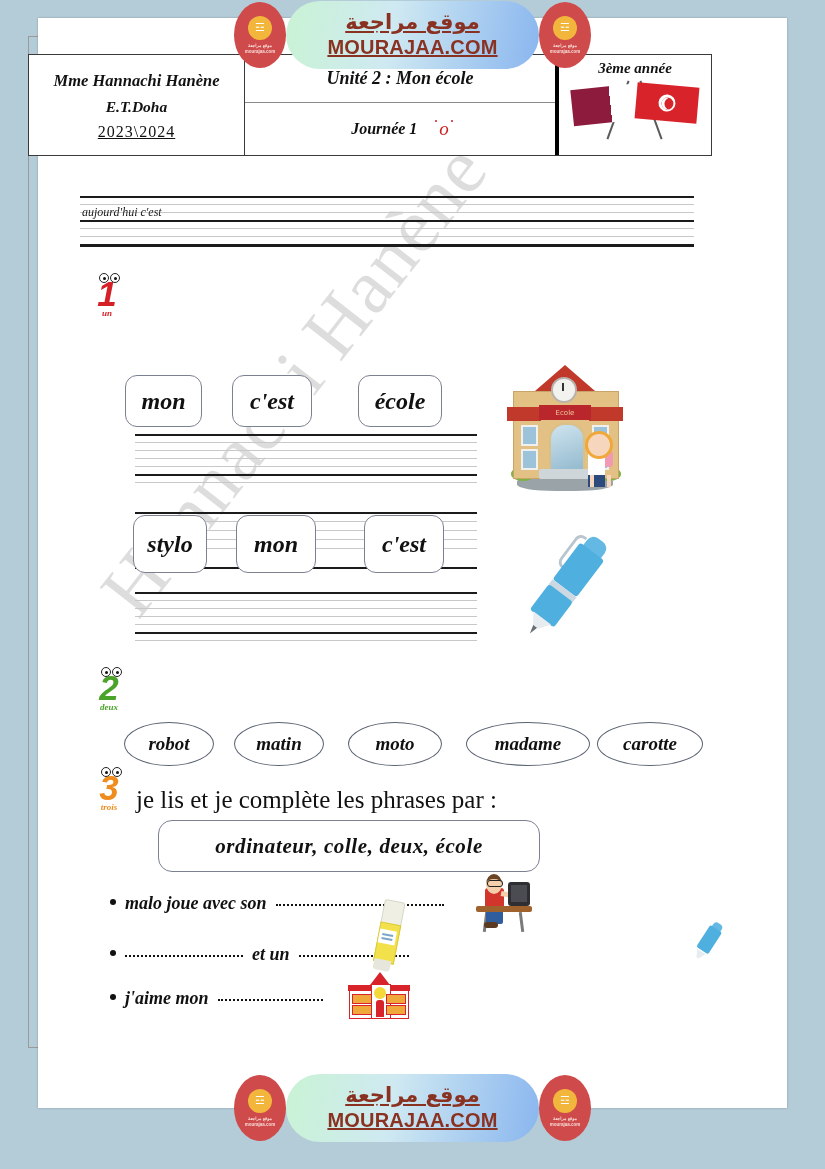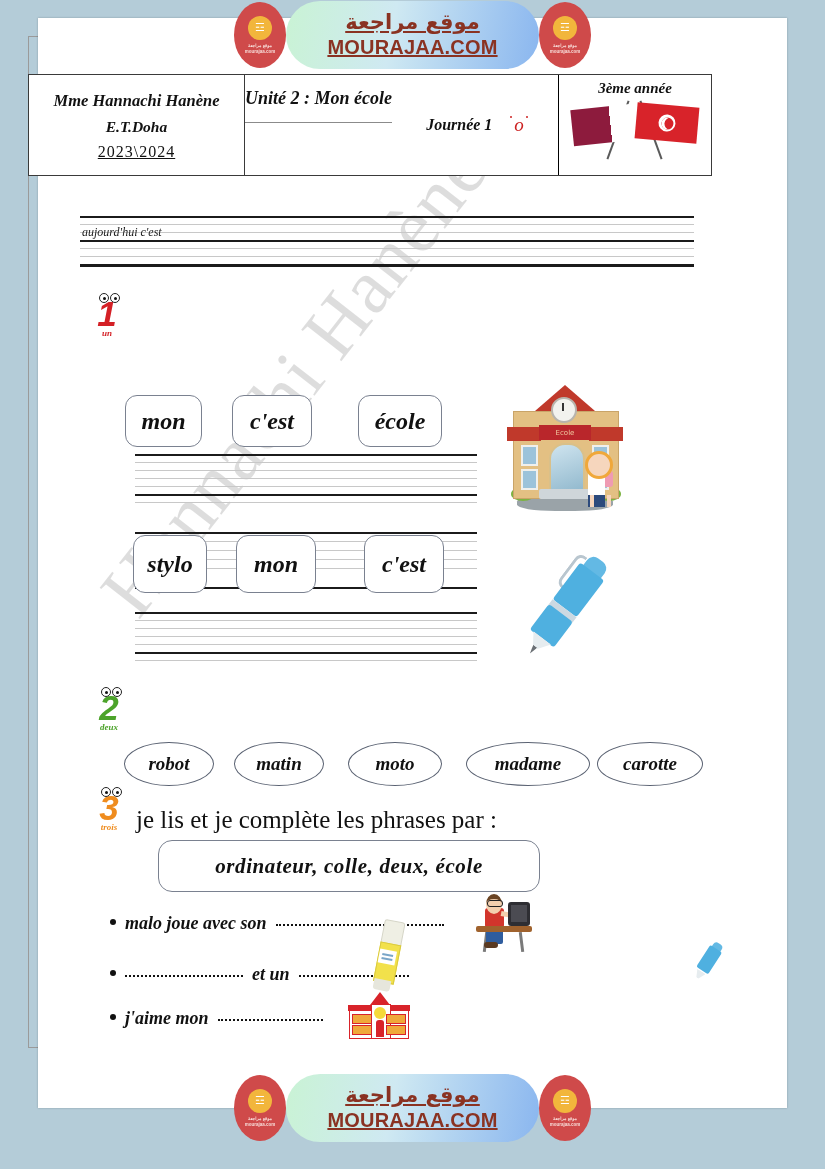--- a/index.html
+++ b/index.html
@@ -117,21 +117,21 @@
     font-family: "Liberation Serif", serif;
     font-size: 78px;
     color: #000;
     opacity: .13;
     white-space: nowrap;
     z-index: 12;
     pointer-events: none;
     letter-spacing: 1px;
   }
 
-  .content { position: absolute; inset: 0; z-index: 20; margin-top: 20px; }
+  .content { position: absolute; inset: 0; z-index: 20; }
 
   
   .head-table {
     position: absolute;
     left: 28px;
     top: 54px;
     width: 682px;
     height: 100px;
     border: 1px solid #3a3a3a;
     display: flex;
@@ -141,22 +141,22 @@
   .hcell-left {
     width: 215px;
     border-right: 1px solid #3a3a3a;
     display: flex; flex-direction: column;
     align-items: center; justify-content: center;
     gap: 7px;
     padding-top: 2px;
   }
   .hcell-mid {
     flex: 1;
-    border-right: 1px solid #000000;
-    display: flex; 
+    border-right: 4px solid #000000;
+    display: flex; flex-direction: column;
   }
   .hmid-top {
     height: 47px;
     border-bottom: 1px solid #8b8b8b;
     display: flex; align-items: center; justify-content: center;
   }
   .hmid-bot {
     flex: 1;
     display: flex; align-items: center; justify-content: center;
     gap: 22px;

